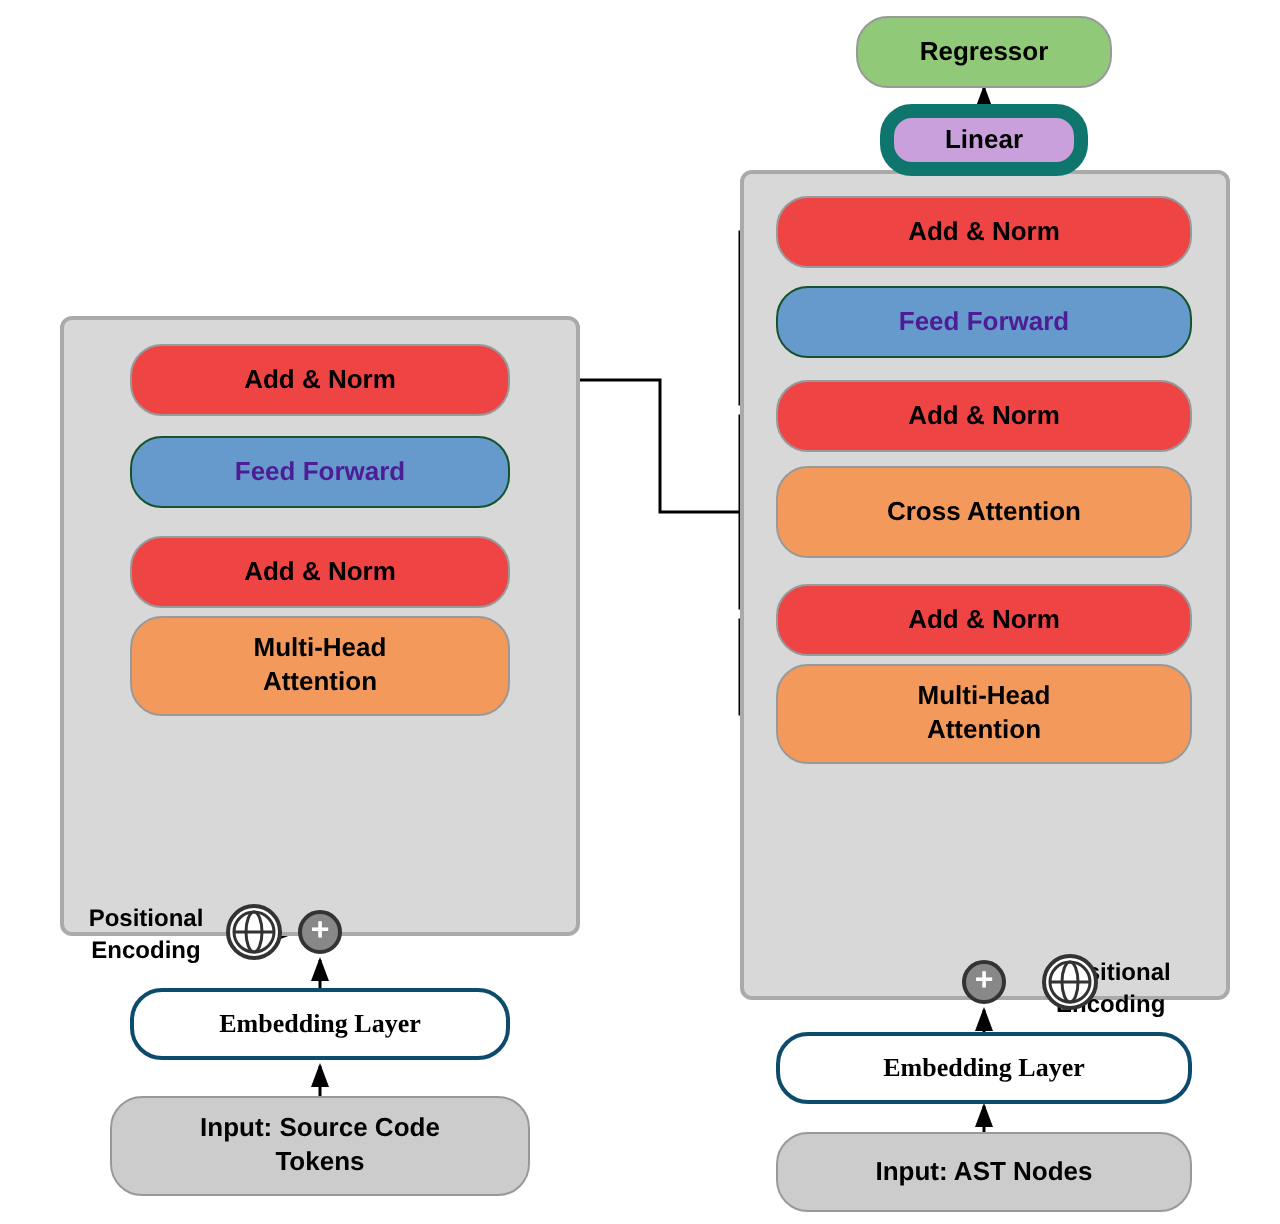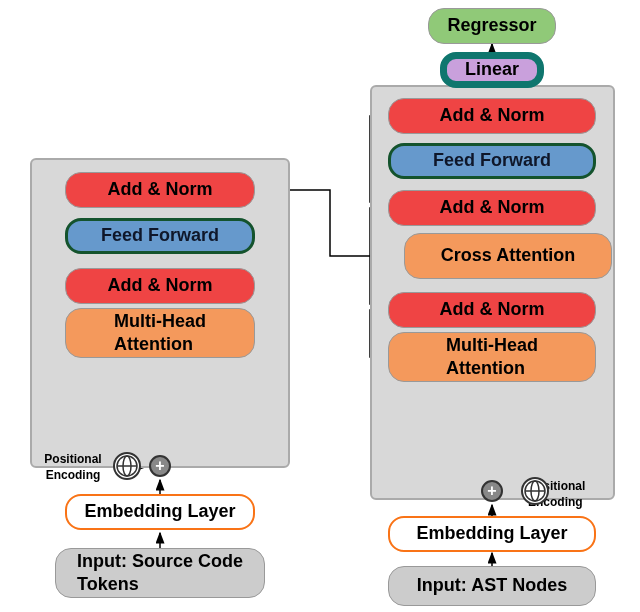--- a/index.html
+++ b/index.html
@@ -16,32 +16,33 @@
       position: relative;
       width: 640px;
       height: 612px;
     }
     
     .box {
       position: absolute;
       display: flex;
       align-items: center;
       justify-content: center;
+      text-align: center;
       border-radius: 16px;
       font-weight: bold;
-      font-size: 18px;
+      font-size: 13px;
       line-height: 1.3;
     }
     
     .yellow { background: #ef4444; border: 1px solid #999; }
-    .blue { background: #6699CC; color: #0f172a; border: 3px solid #14532d; }
+    .blue { background: #6699CC; color: #4c1d95; border: 1px solid #14532d; }
     .orange { background: #F4995C; border: 1px solid #999; }
     .green { background: #90C978; border: 1px solid #999; }
     .purple { background: #C9A0DC; border: 7px solid #0f766e; }
-    .blue-outline { background: white; border: 2px solid #f97316; }
+    .blue-outline { background: white; border: 2px solid #0c4a6e; font-family: Liberation Serif, serif; }
     .gray-fill { background: #CCCCCC; border: 1px solid #999; }
     .gray-container { background: #D8D8D8; border: 2px solid #AAAAAA; border-radius: 6px; position: absolute; }
 
     
     .arrows-svg {
       position: absolute;
       top: 0; left: 0;
       width: 640px;
       height: 612px;
       pointer-events: none;
@@ -173,21 +174,21 @@
   <div class="box green" style="left:428px; top:8px; width:128px; height:36px;">Regressor</div>
 
   <div class="box purple" style="left:440px; top:52px; width:104px; height:36px;">Linear</div>
 
   <div class="box yellow" style="left:388px; top:98px; width:208px; height:36px;">Add &amp; Norm</div>
 
   <div class="box blue" style="left:388px; top:143px; width:208px; height:36px;">Feed Forward</div>
 
   <div class="box yellow" style="left:388px; top:190px; width:208px; height:36px;">Add &amp; Norm</div>
 
-  <div class="box orange" style="left:388px; top:233px; width:208px; height:46px; display:flex; align-items:center; justify-content:center;margin-left:16px;">Cross Attention</div>
+  <div class="box orange" style="left:388px; top:233px; width:208px; height:46px; display:flex; align-items:center; justify-content:center;">Cross Attention</div>
 
   <div class="box yellow" style="left:388px; top:292px; width:208px; height:36px;">Add &amp; Norm</div>
 
   <div class="box orange" style="left:388px; top:332px; width:208px; height:50px;">Multi-Head<br>Attention</div>
 
   <div class="circle-plus" style="left:481px; top:480px;">+</div>
 
   <div style="position:absolute; left:528px; top:479px; width:88px; font-weight:bold; font-size:12px; text-align:left; line-height:1.3;">Positional<br>Encoding</div>
 
   <div class="pe-circle" style="left:522px; top:477px; left:521px;">

